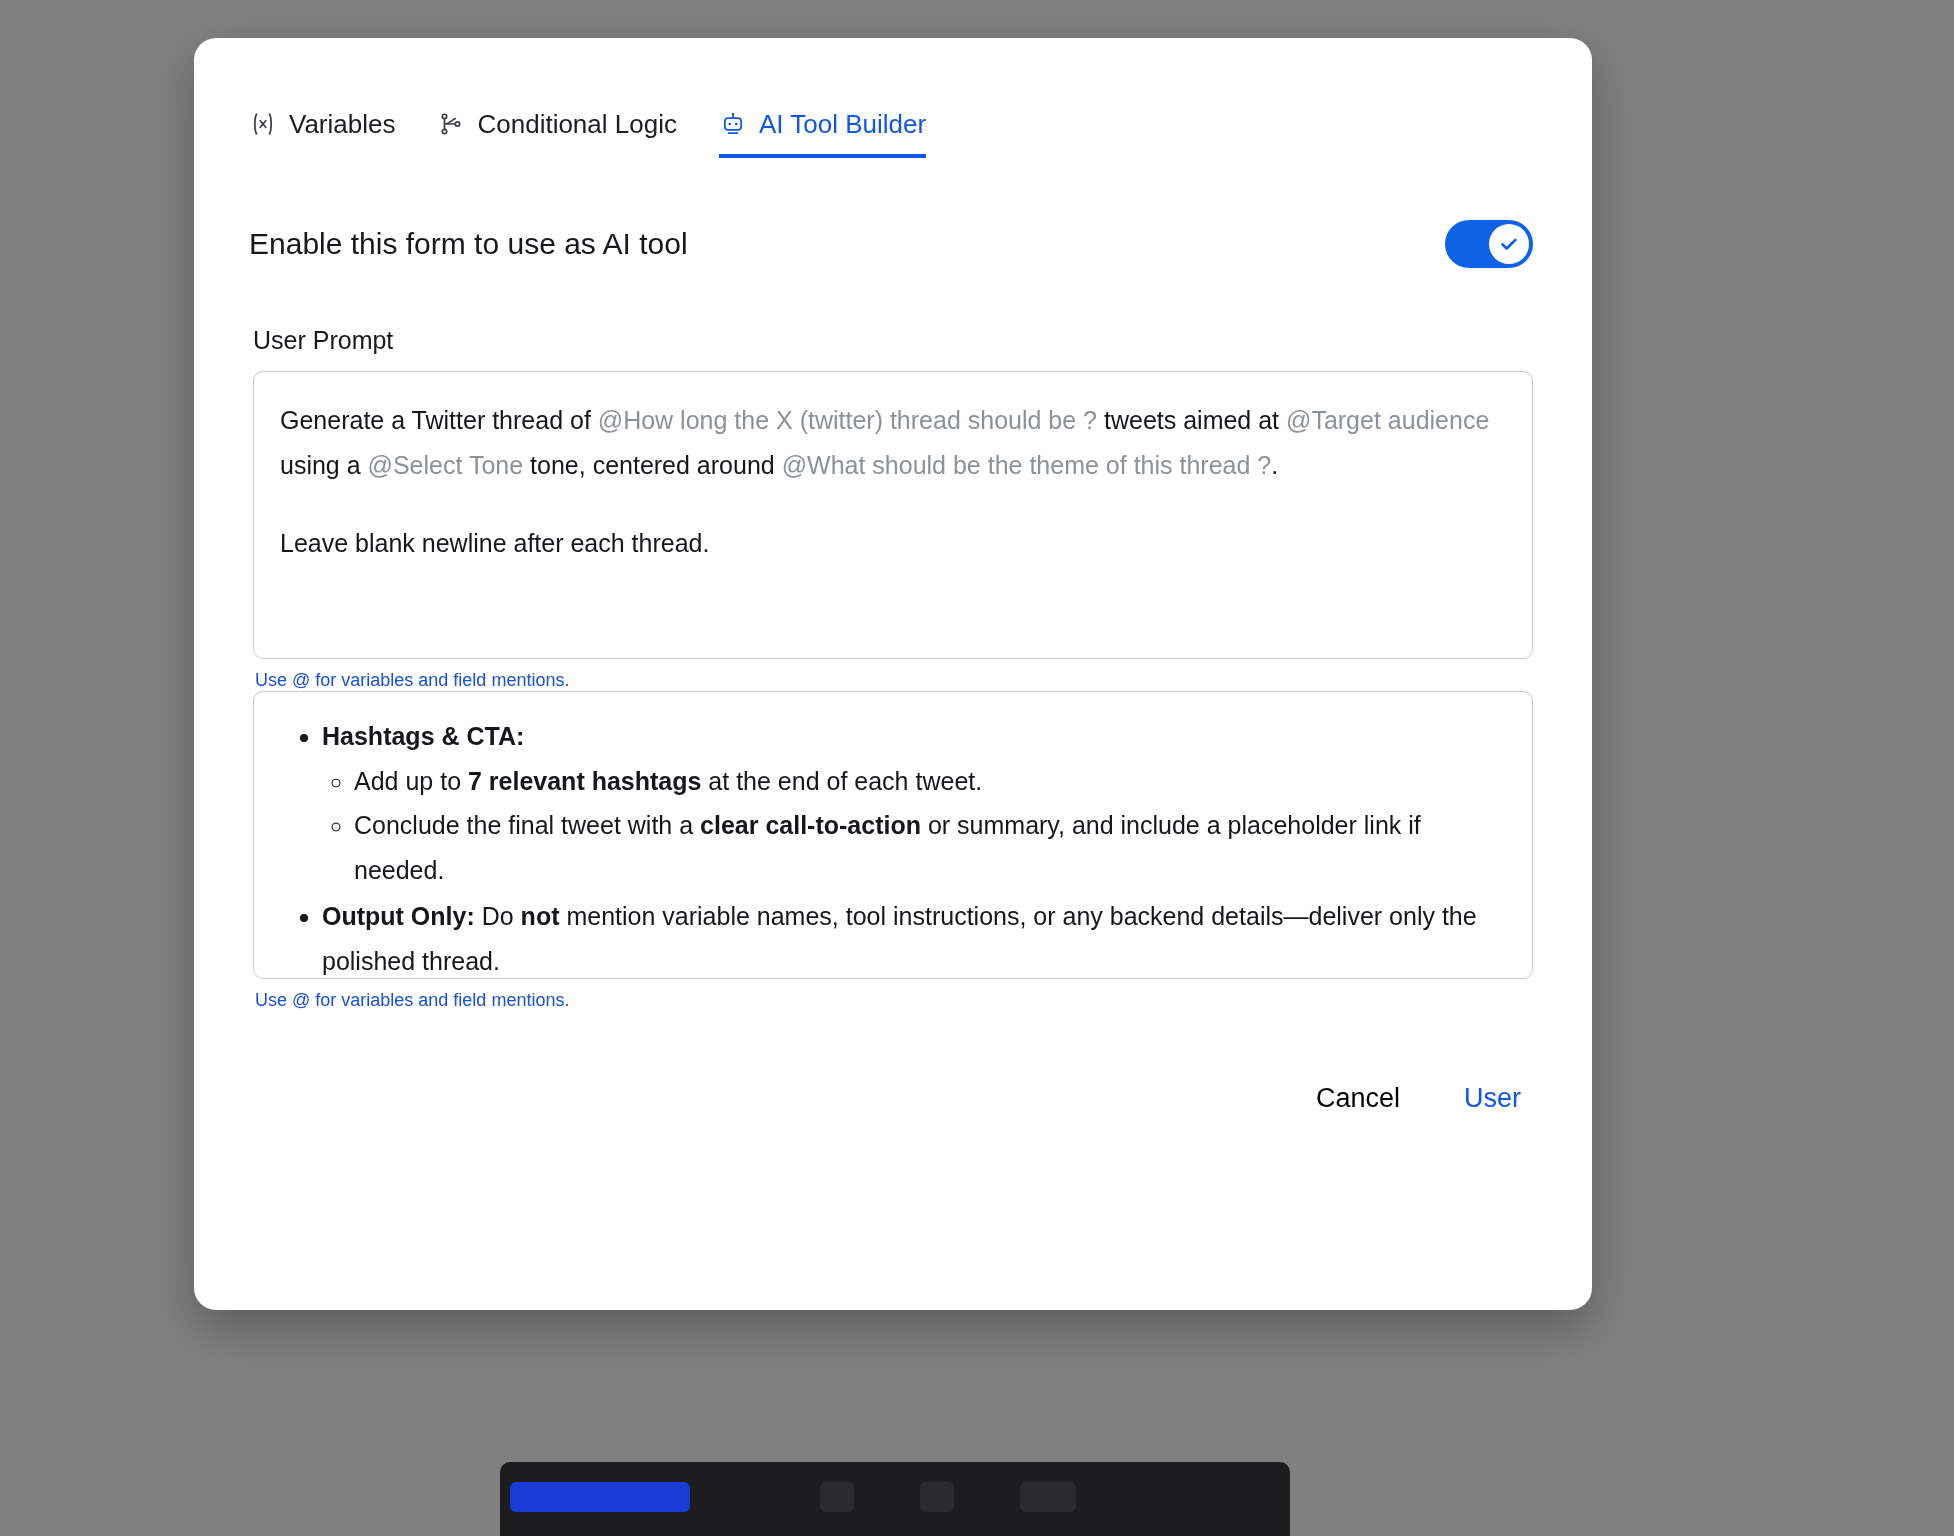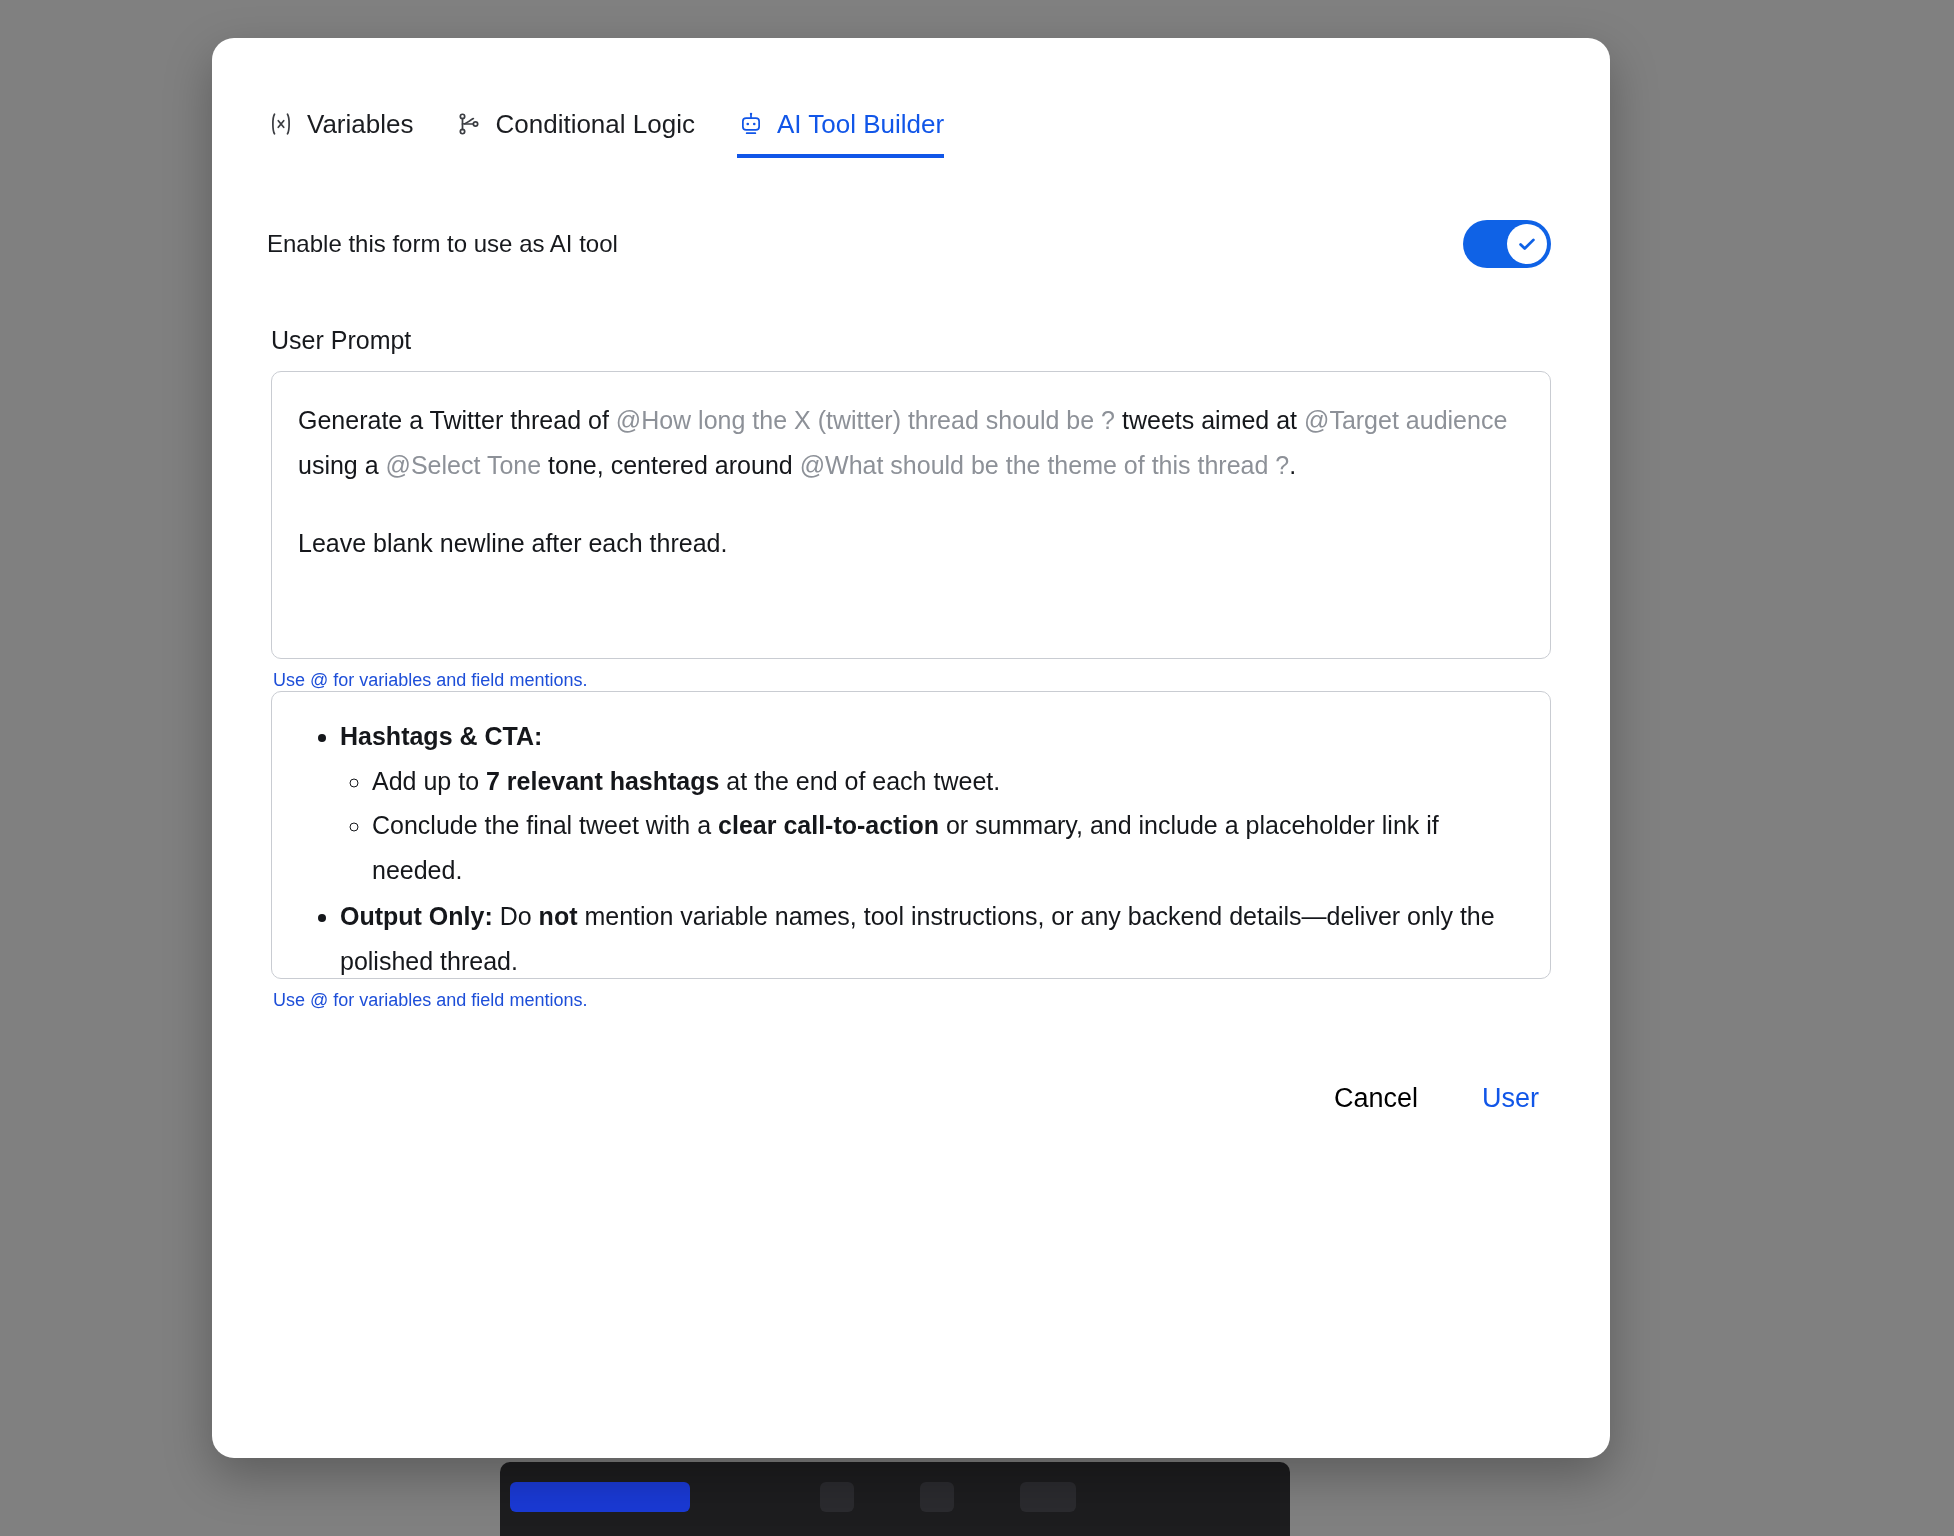--- a/index.html
+++ b/index.html
@@ -36,24 +36,24 @@
     background: #1a3ad6;
     left: 10px;
     width: 180px;
   }
   #backdrop-device .dev-btn.b2 { left: 320px; width: 34px; }
   #backdrop-device .dev-btn.b3 { left: 420px; width: 34px; }
   #backdrop-device .dev-btn.b4 { left: 520px; width: 56px; }
 
   #modal {
     position: absolute;
-    left: 212px;
+    left: 194px;
     top: 38px;
     width: 1398px;
-    height: 1420px;
+    height: 1272px;
     background: #ffffff;
     border-radius: 22px;
     box-shadow: 0 18px 48px rgba(0,0,0,0.28);
     box-sizing: border-box;
     padding: 0 1px;
   }
 
   
   #tabs {
     display: flex;
@@ -87,21 +87,21 @@
   .tab.active .tab-ico { color: #1156e8; }
 
   
   .enable-row {
     display: flex;
     align-items: center;
     justify-content: space-between;
     margin: 62px 58px 0 54px;
   }
   .enable-label {
-    font-size: 24px;
+    font-size: 30px;
     color: #17191d;
     text-align: center;
   }
   .toggle {
     width: 88px;
     height: 48px;
     border-radius: 26px;
     background: #0f62e6;
     position: relative;
     cursor: pointer;

